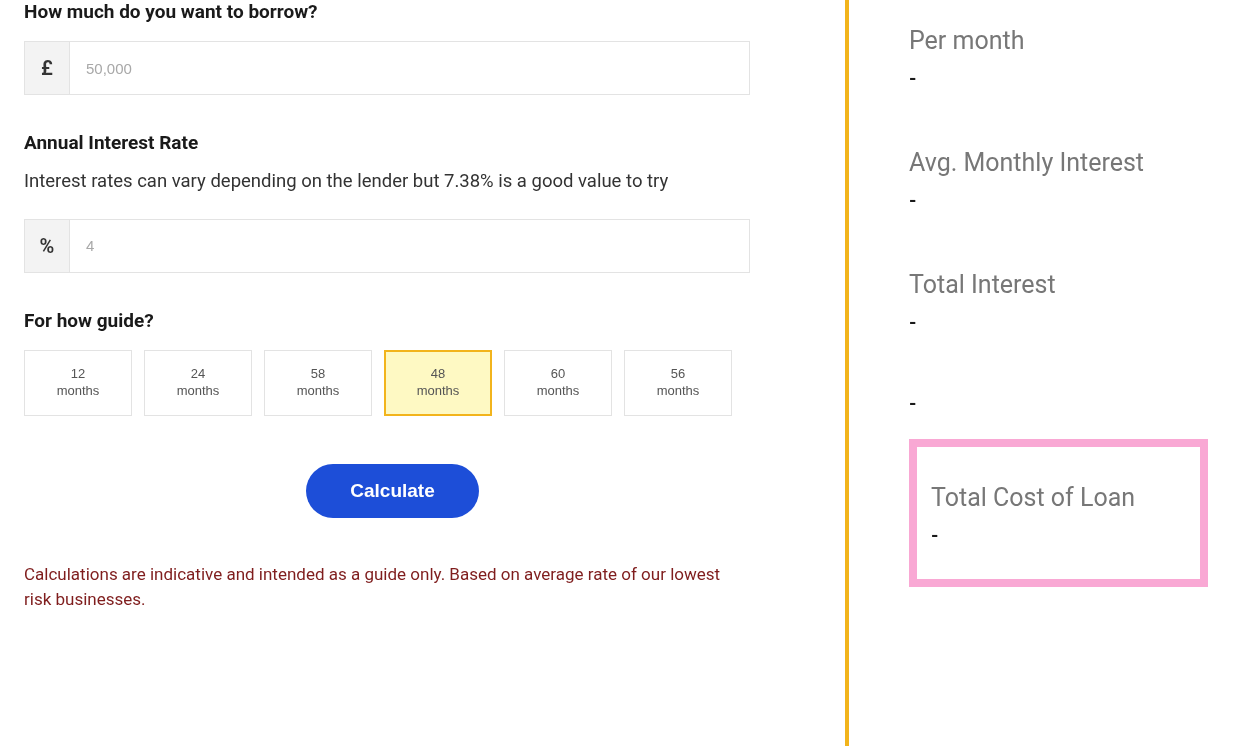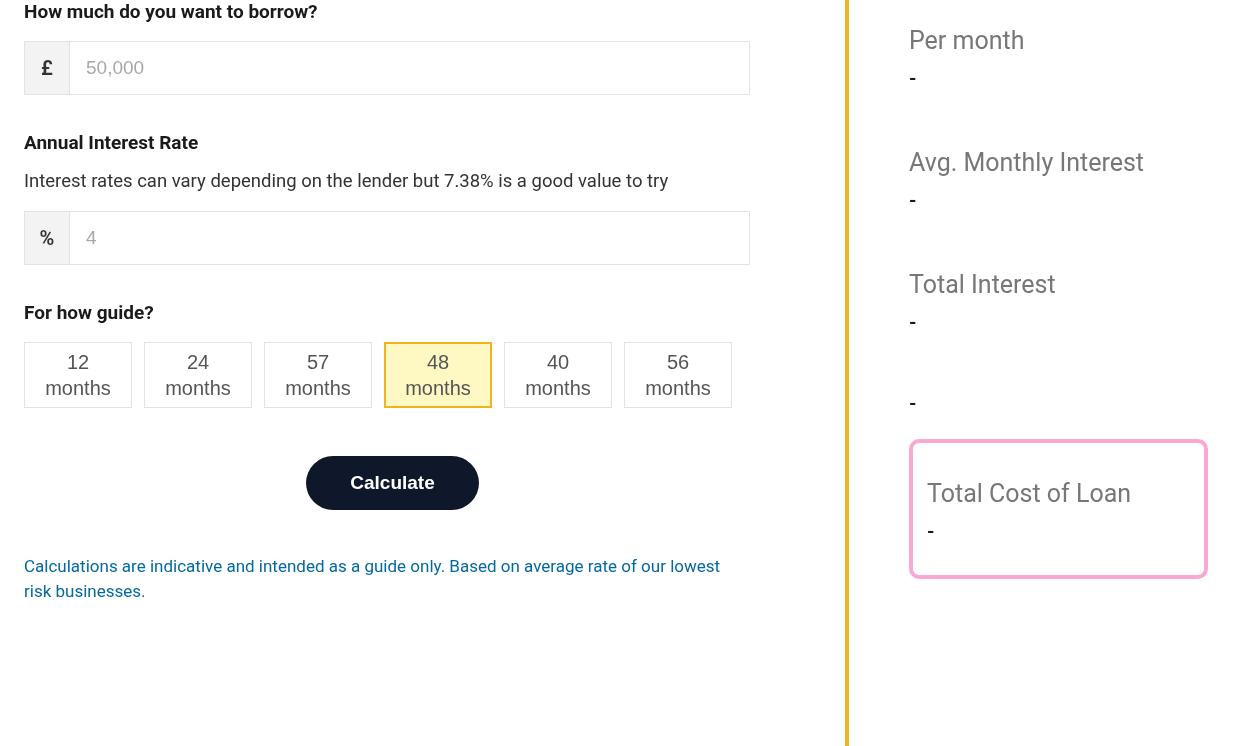--- a/index.html
+++ b/index.html
@@ -34,21 +34,21 @@
     font-weight: 700;
     color: #1a1a1a;
     margin-bottom: 18px;
   }
   .section-desc {
     font-size: 18.5px;
     font-weight: 400;
     color: #333;
     line-height: 1.45;
     margin-top: -4px;
-    margin-bottom: 16px;
+    margin-bottom: 24px;
     max-width: 720px;
   }
   .input-group {
     display: flex;
     margin-bottom: 36px;
   }
   .prefix {
     flex: 0 0 46px;
     height: 54px;
     display: flex;
@@ -59,21 +59,21 @@
     font-size: 20px;
     font-weight: 600;
     color: #333;
   }
   .text-input {
     flex: 1;
     height: 54px;
     border: 1px solid #e3e3e3;
     border-left: none;
     padding: 0 16px;
-    font-size: 19px;
+    font-size: 15px;
     color: #333;
     outline: none;
     max-width: 680px;
   }
   .text-input::placeholder {
     color: #a8a8a8;
   }
   
   .duration-grid {
     display: flex;
@@ -83,67 +83,67 @@
   .duration-btn {
     flex: 0 0 108px;
     height: 66px;
     border: 1px solid #e3e3e3;
     background: #fff;
     display: flex;
     flex-direction: column;
     align-items: center;
     justify-content: center;
     cursor: pointer;
-    font-size: 20px;
+    font-size: 13px;
     color: #555;
     line-height: 1.3;
   }
   .duration-btn.selected {
     border: 2px solid #f2b41c;
     background: #fef9c3;
   }
   .calc-btn-wrap {
     display: flex;
     justify-content: center;
     margin-left: -60px;
     margin-bottom: 44px;
   }
   .calc-btn {
-    background: #0f172a;
+    background: #1d4ed8;
     color: #fff;
     border: none;
     border-radius: 40px;
     padding: 16px 44px;
     font-size: 19px;
     font-weight: 600;
     cursor: pointer;
   }
   .disclaimer {
     font-size: 17px;
-    color: #0369a1;
+    color: #7f1d1d;
     line-height: 1.5;
     max-width: 720px;
   }
   
   .result-block {
     margin-bottom: 58px;
   }
   .result-label {
     font-size: 25px;
     color: #777;
     margin-bottom: 12px;
   }
   .result-value {
     font-size: 19px;
     font-weight: 700;
     color: #1a1a1a;
   }
   .total-box {
-    border: 4px solid #f9a8d4;
-    border-radius: 10px;
+    border: 8px solid #f9a8d4;
+    border-radius: 0;
     padding: 36px 14px 32px 14px;
     margin-top: -6px;
   }
   .total-box .result-label {
     margin-bottom: 12px;
   }
 </style>
 </head>
 <body>
 
@@ -168,29 +168,29 @@
     <div class="duration-grid" id="duration-grid">
         <button type="button" class="duration-btn">
           <span>12</span>
           <span>months</span>
         </button>
         <button type="button" class="duration-btn">
           <span>24</span>
           <span>months</span>
         </button>
         <button type="button" class="duration-btn">
-          <span>57</span>
+          <span>58</span>
           <span>months</span>
         </button>
         <button type="button" class="duration-btn selected">
           <span>48</span>
           <span>months</span>
         </button>
         <button type="button" class="duration-btn">
-          <span>40</span>
+          <span>60</span>
           <span>months</span>
         </button>
         <button type="button" class="duration-btn">
           <span>56</span>
           <span>months</span>
         </button>
       </div>
 
     <div class="calc-btn-wrap">
       <button class="calc-btn">Calculate</button>

